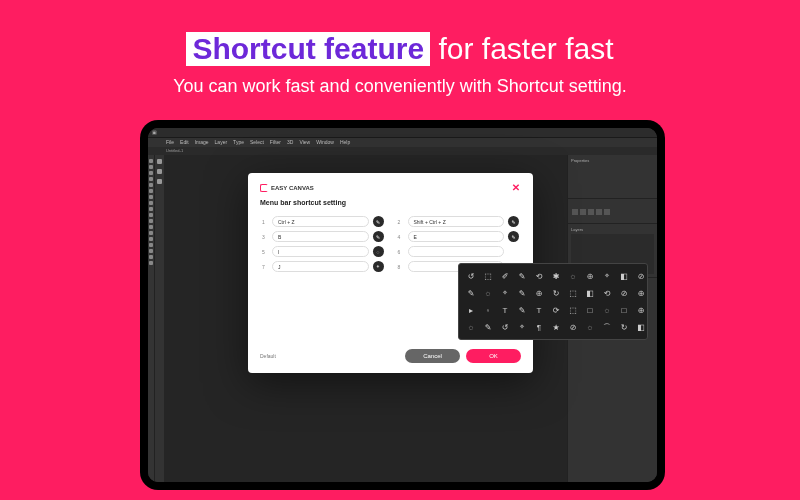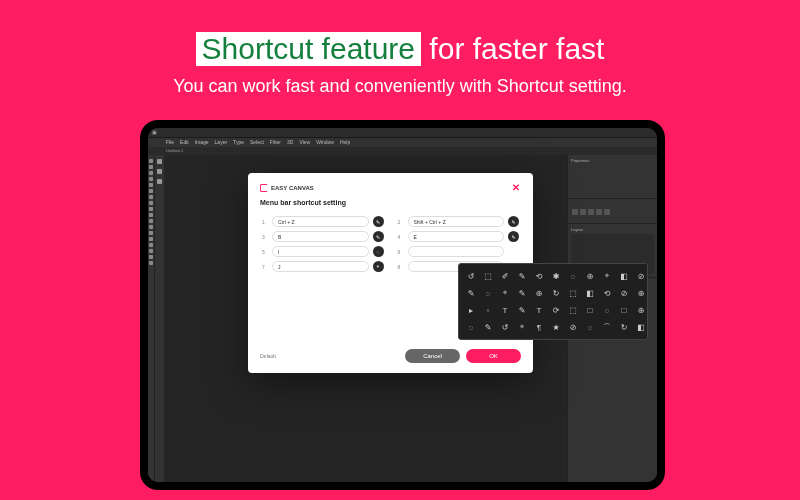--- a/index.html
+++ b/index.html
@@ -12,23 +12,24 @@
 }
 .hero-title {
   text-align: center;
   padding-top: 32px;
   font-size: 30px;
   font-weight: 500;
   color: #fff;
 }
 .hero-title .hl {
   background: #fff;
-  color: #15803d;
+  color: #6d28d9;
   padding: 0 6px;
   display: inline-block;
+  font-weight: bold;
 }
 .hero-sub {
   text-align: center;
   color: #fff;
   font-size: 18px;
   font-weight: 400;
   margin-top: 10px;
 }
 .tablet {
   position: absolute;

